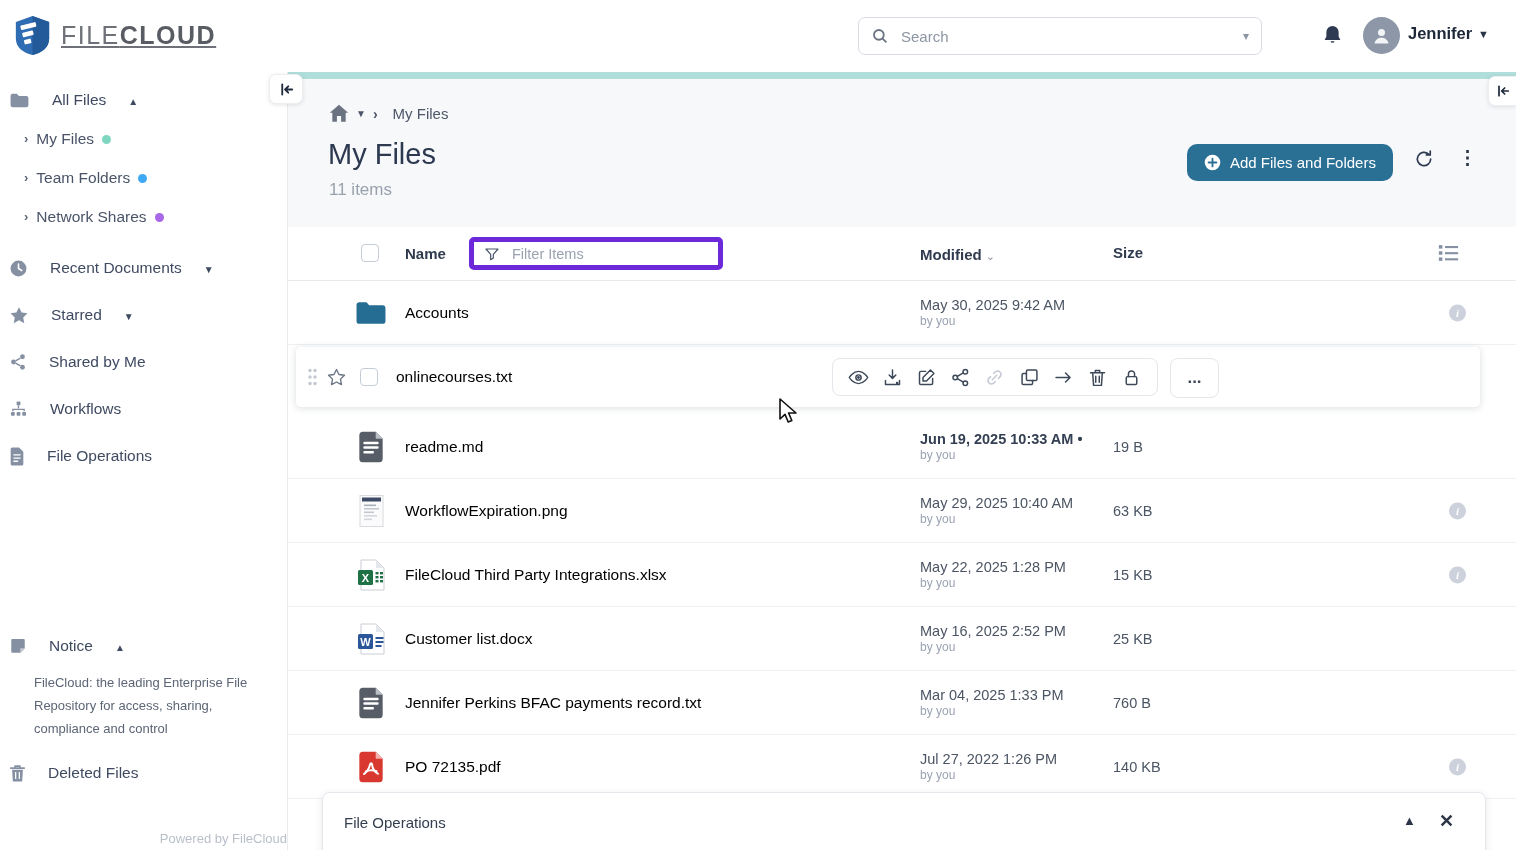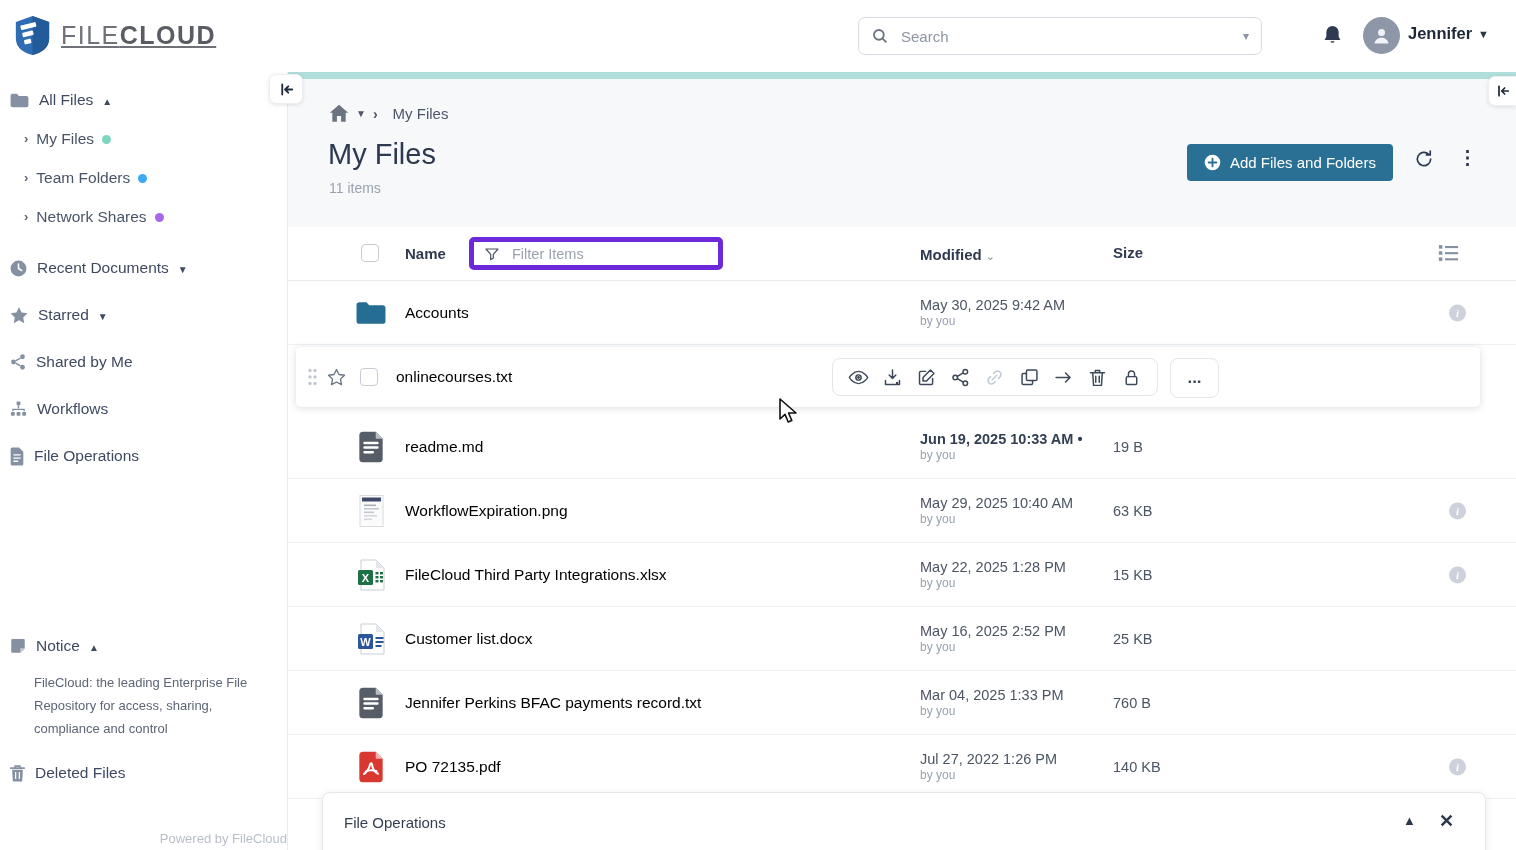--- a/index.html
+++ b/index.html
@@ -22,42 +22,42 @@
   .search-caret{color:#8d95a3;font-size:12px;}
   .bell{position:absolute;left:1322px;top:24px;cursor:pointer;}
   .avatar{position:absolute;left:1363px;top:17px;width:37px;height:37px;border-radius:50%;background:#8d97a8;
     display:flex;align-items:center;justify-content:center;}
   .username{position:absolute;left:1408px;top:24px;font-size:16.5px;font-weight:700;color:#1d2737;}
   .user-caret{position:absolute;left:1478px;top:28px;color:#2a3447;font-size:11px;}
   
   .sidebar{position:absolute;left:0;top:72px;width:287px;height:778px;background:#fff;border-right:1px solid #e9ebef;z-index:4;}
   .sb-collapse{position:absolute;right:-16px;top:2px;width:32px;height:28px;background:#fff;border:1px solid #eceef2;
     border-radius:7px;box-shadow:0 1px 4px rgba(30,40,60,.12);display:flex;align-items:center;justify-content:center;z-index:6;}
-  .sb-item{display:flex;align-items:center;gap:9px;padding:0 0 0 9px;height:22px;margin-top:17px;
+  .sb-item{display:flex;align-items:center;gap:22px;padding:0 0 0 9px;height:22px;margin-top:17px;
     font-size:15.5px;font-weight:500;color:#3f4a61;cursor:pointer;}
   .sb-item .lbl{white-space:nowrap;}
   .caret{font-size:10px;color:#3f4a61;transform:translateY(1px);}
   .sb-tree{margin:17px 0 0 24px;display:flex;align-items:center;gap:8px;height:22px;font-size:15.5px;color:#4a5468;cursor:pointer;}
   .chev{color:#5a6478;font-size:13px;font-weight:700;transform:translateY(-1px);}
   .dot{width:9px;height:9px;border-radius:50%;display:inline-block;}
   .notice-text{margin:14px 14px 0 34px;font-size:13px;line-height:1.78;color:#5c6575;}
   .powered{position:absolute;left:0;width:287px;bottom:4px;text-align:right;font-size:13px;color:#b9bfc9;}
   
   .content{position:absolute;left:287px;top:72px;width:1229px;height:778px;background:#f7f8fa;}
   .tealbar{position:absolute;left:0;top:0;width:100%;height:7px;background:var(--teal-bar,#b0dfdb);}
   .right-collapse{position:absolute;right:0;top:4px;width:27px;height:28px;background:#fff;border:1px solid #eceef2;border-right:none;
     border-radius:7px 0 0 7px;box-shadow:0 1px 4px rgba(30,40,60,.12);display:flex;align-items:center;justify-content:center;z-index:6;}
   .breadcrumb{position:absolute;left:42px;top:32px;display:flex;align-items:center;gap:7px;font-size:15px;color:#4d5668;}
   .bc-caret{font-size:10px;color:#4d5668;}
   .bc-chev{font-weight:700;color:#4d5668;font-size:14px;}
   .bc-current{margin-left:8px;}
   .page-title{position:absolute;left:41px;top:66px;font-size:29px;font-weight:500;color:#2d3950;}
-  .item-count{position:absolute;left:42px;top:108px;font-size:14px;color:#9aa1ae;}
+  .item-count{position:absolute;left:42px;top:108px;font-size:17px;color:#9aa1ae;}
   .add-btn{position:absolute;left:900px;top:72px;height:37px;padding:0 17px;background:var(--primary,#2a7095);
-    border:none;border-radius:4px;color:#fff;font-size:15px;font-family:"Liberation Sans",sans-serif;
+    border:none;border-radius:10px;color:#fff;font-size:15px;font-family:"Liberation Sans",sans-serif;
     display:flex;align-items:center;gap:9px;cursor:pointer;}
   .refresh-btn{position:absolute;left:1127px;top:77px;cursor:pointer;}
   .kebab-btn{position:absolute;left:1171px;top:74px;font-size:19px;font-weight:700;color:#2c3648;cursor:pointer;letter-spacing:0;}
   
   .table{position:absolute;left:0;top:155px;width:100%;bottom:0;background:#fff;}
   .thead{position:relative;height:53px;border-bottom:1px solid #e8eaee;}
   .cb{width:18px;height:18px;border:1.5px solid #c6ccd6;border-radius:4px;background:#fff;display:inline-block;box-sizing:border-box;}
   .thead .cb{position:absolute;left:74px;top:17px;}
   .th-name{position:absolute;left:118px;top:18px;font-size:15px;font-weight:700;color:#2f3a4f;}
   .filter{position:absolute;left:182px;top:10px;width:254px;height:33px;border:5px solid #6d28d9;border-radius:5px;

